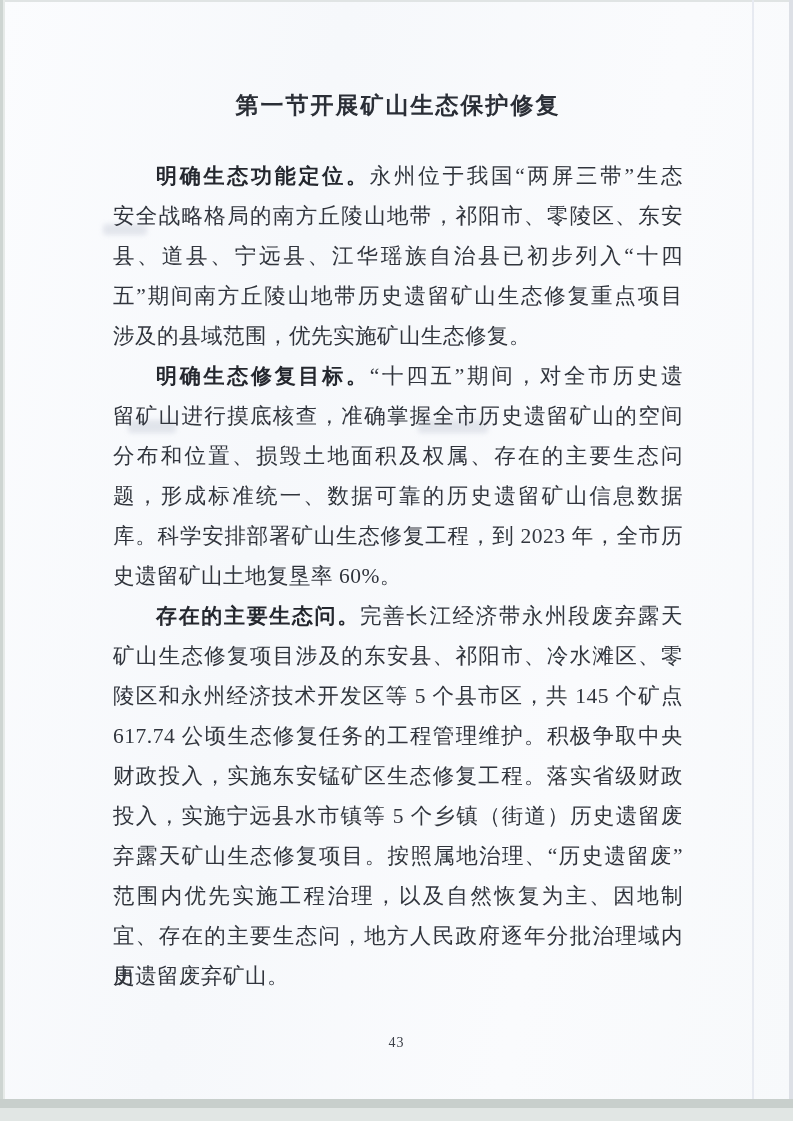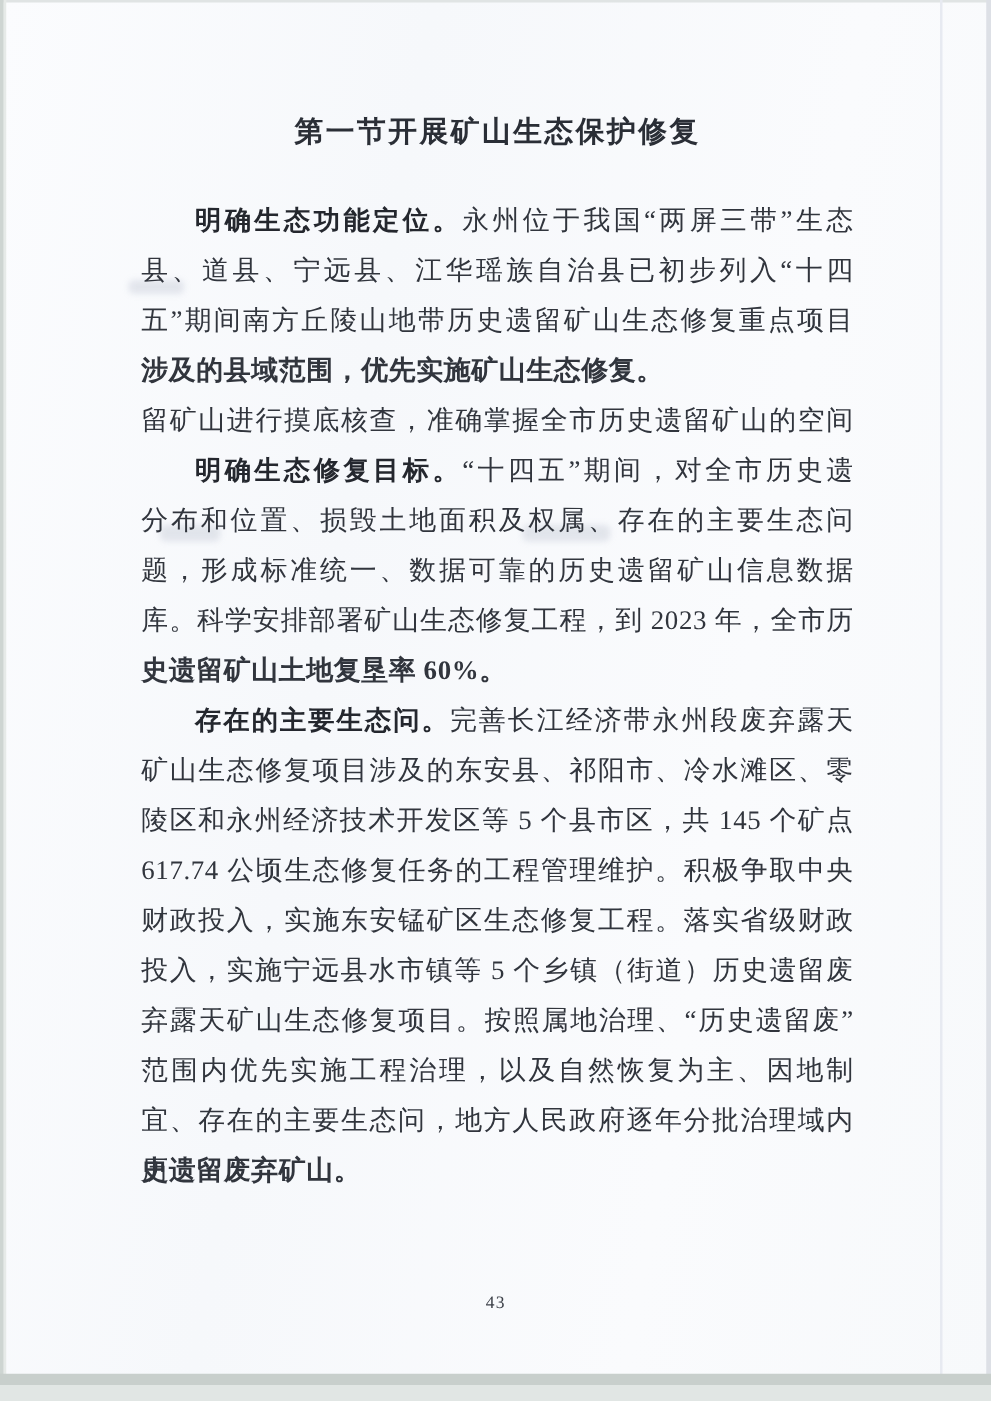--- a/index.html
+++ b/index.html
@@ -52,21 +52,21 @@
     font-size: 21.5px;
     height: 40px;
     line-height: 40px;
     text-align: justify;
     text-align-last: justify;
     text-justify: inter-character;
     white-space: normal;
     letter-spacing: 0.5px;
   }
   .line.first { text-indent: 2em; }
-  .line.lastline { text-align-last: left; font-weight: bold; }
+  .line.lastline { text-align-last: left; }
   .lead {
     font-family: "Liberation Sans", "DejaVu Sans", sans-serif;
     font-weight: bold;
     font-size: 21px;
     color: #24272e;
   }
   .pagenum {
     position: absolute;
     top: 1006px;
     left: 0;
@@ -95,27 +95,28 @@
   <div class="smudge" style="left:418px; top:420px; width:70px; height:13px;"></div>
   <div class="smudge" style="left:103px; top:224px; width:44px; height:11px;"></div>
 
   <div class="doc-title">
     <span class="sect">第一节</span><span>开展矿山生态保护修复</span>
   </div>
 
   <div class="content" id="content">
       <div class="para">
         <div class="line first"><strong class="lead">明确生态功能定位。</strong>永州位于我国“两屏三带”生态</div>
+        <div class="line">安全战略格局的南方丘陵山地带，祁阳市、零陵区、东安</div>
         <div class="line">县、道县、宁远县、江华瑶族自治县已初步列入“十四</div>
         <div class="line">五”期间南方丘陵山地带历史遗留矿山生态修复重点项目</div>
         <div class="line lastline">涉及的县域范围，优先实施矿山生态修复。</div>
       </div>
       <div class="para">
+        <div class="line first"><strong class="lead">明确生态修复目标。</strong>“十四五”期间，对全市历史遗</div>
         <div class="line">留矿山进行摸底核查，准确掌握全市历史遗留矿山的空间</div>
-        <div class="line first"><strong class="lead">明确生态修复目标。</strong>“十四五”期间，对全市历史遗</div>
         <div class="line">分布和位置、损毁土地面积及权属、存在的主要生态问</div>
         <div class="line">题，形成标准统一、数据可靠的历史遗留矿山信息数据</div>
         <div class="line">库。科学安排部署矿山生态修复工程，到 2023 年，全市历</div>
         <div class="line lastline">史遗留矿山土地复垦率 60%。</div>
       </div>
       <div class="para">
         <div class="line first"><strong class="lead">存在的主要生态问。</strong>完善长江经济带永州段废弃露天</div>
         <div class="line">矿山生态修复项目涉及的东安县、祁阳市、冷水滩区、零</div>
         <div class="line">陵区和永州经济技术开发区等 5 个县市区，共 145 个矿点</div>
         <div class="line">617.74 公顷生态修复任务的工程管理维护。积极争取中央</div>

